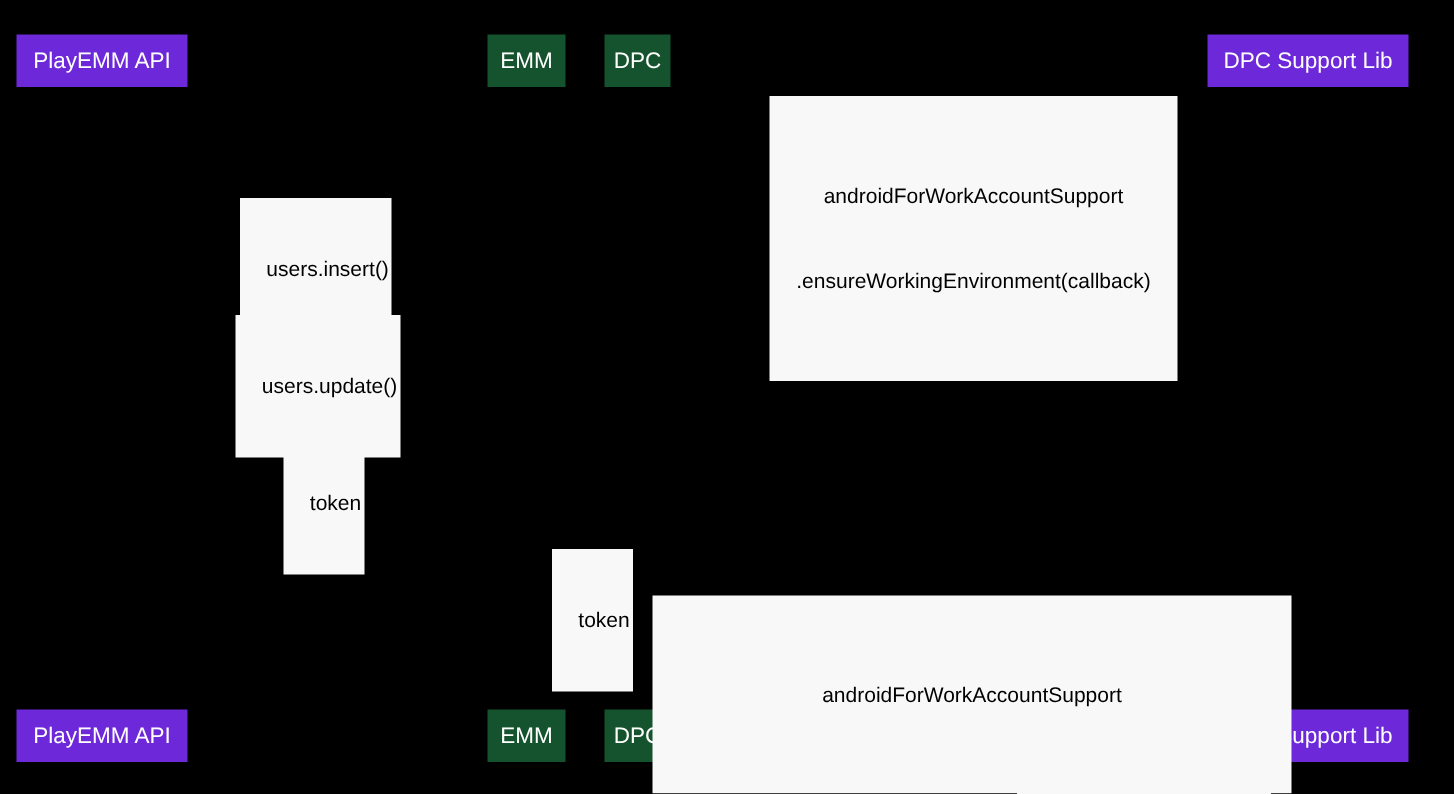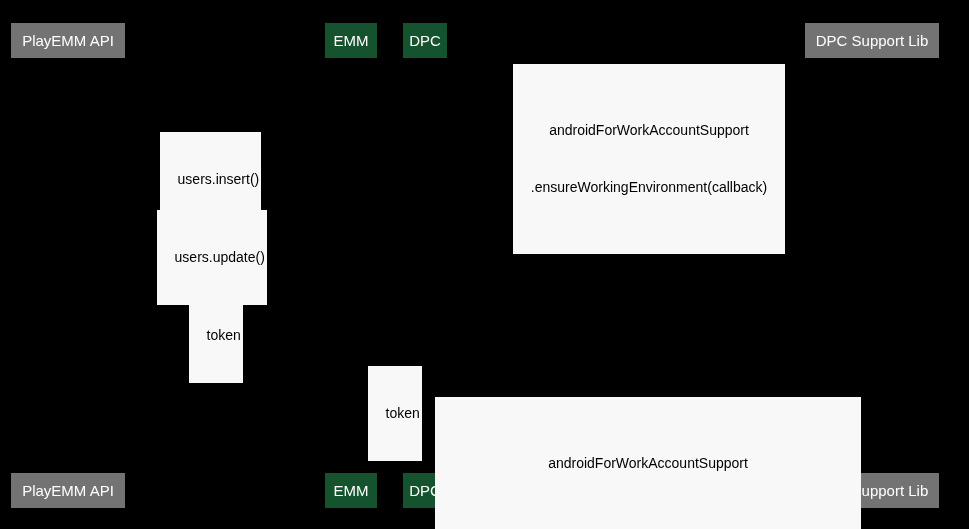--- a/index.html
+++ b/index.html
@@ -19,21 +19,21 @@
     position: absolute;
     display: flex;
     align-items: center;
     justify-content: center;
     color: #ffffff;
     font-size: 15px;
     line-height: 1;
     box-sizing: border-box;
     white-space: nowrap;
   }
-  .participant.green { background: #737373; }
+  .participant.green { background: #6d28d9; }
   .participant.blue  { background: #14532d; }
 
   .lifeline {
     position: absolute;
     width: 1px;
     background: #000000;
   }
 
   .msg-label {
     position: absolute;

